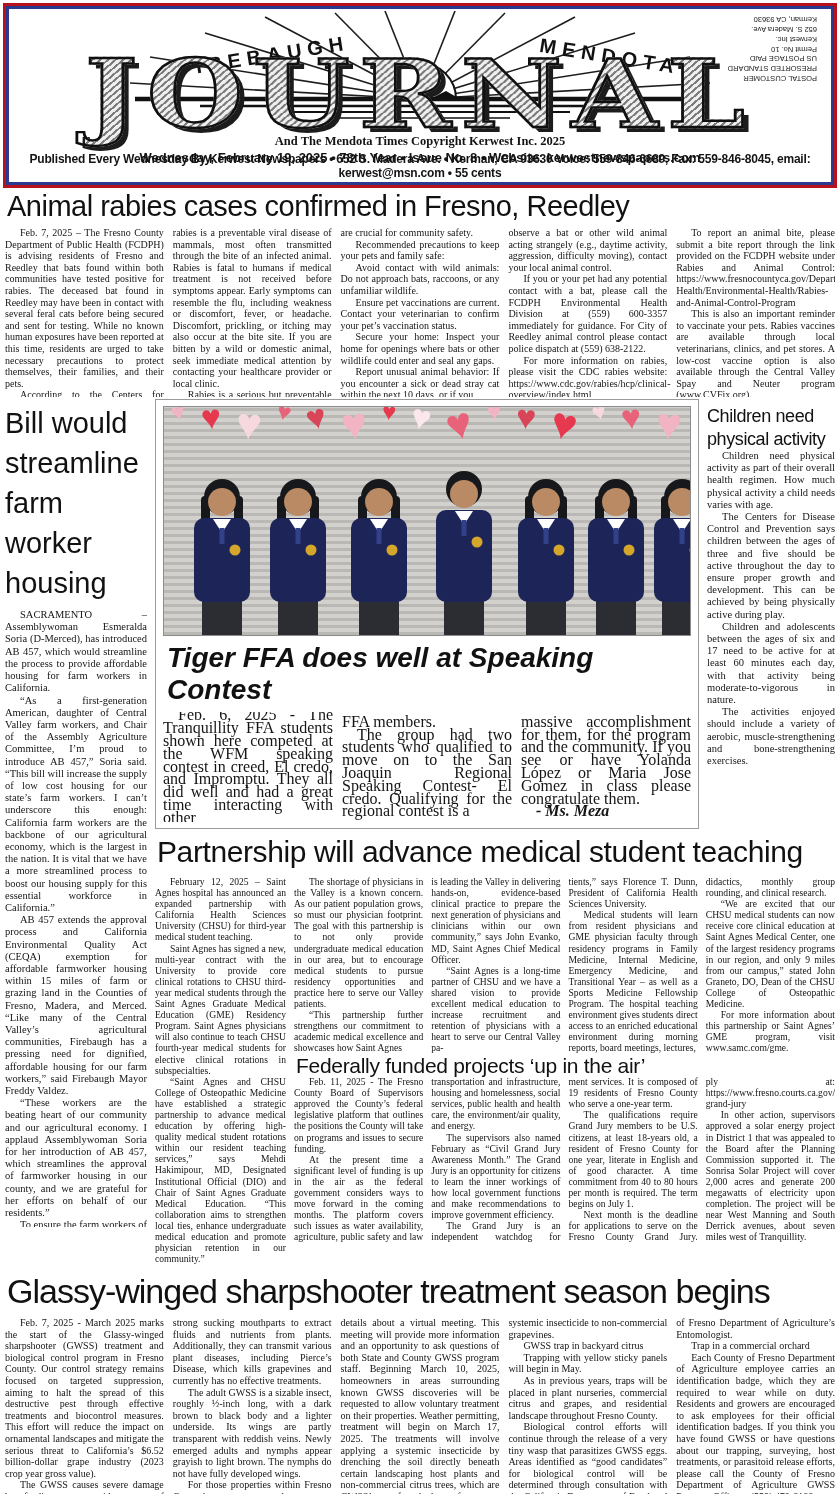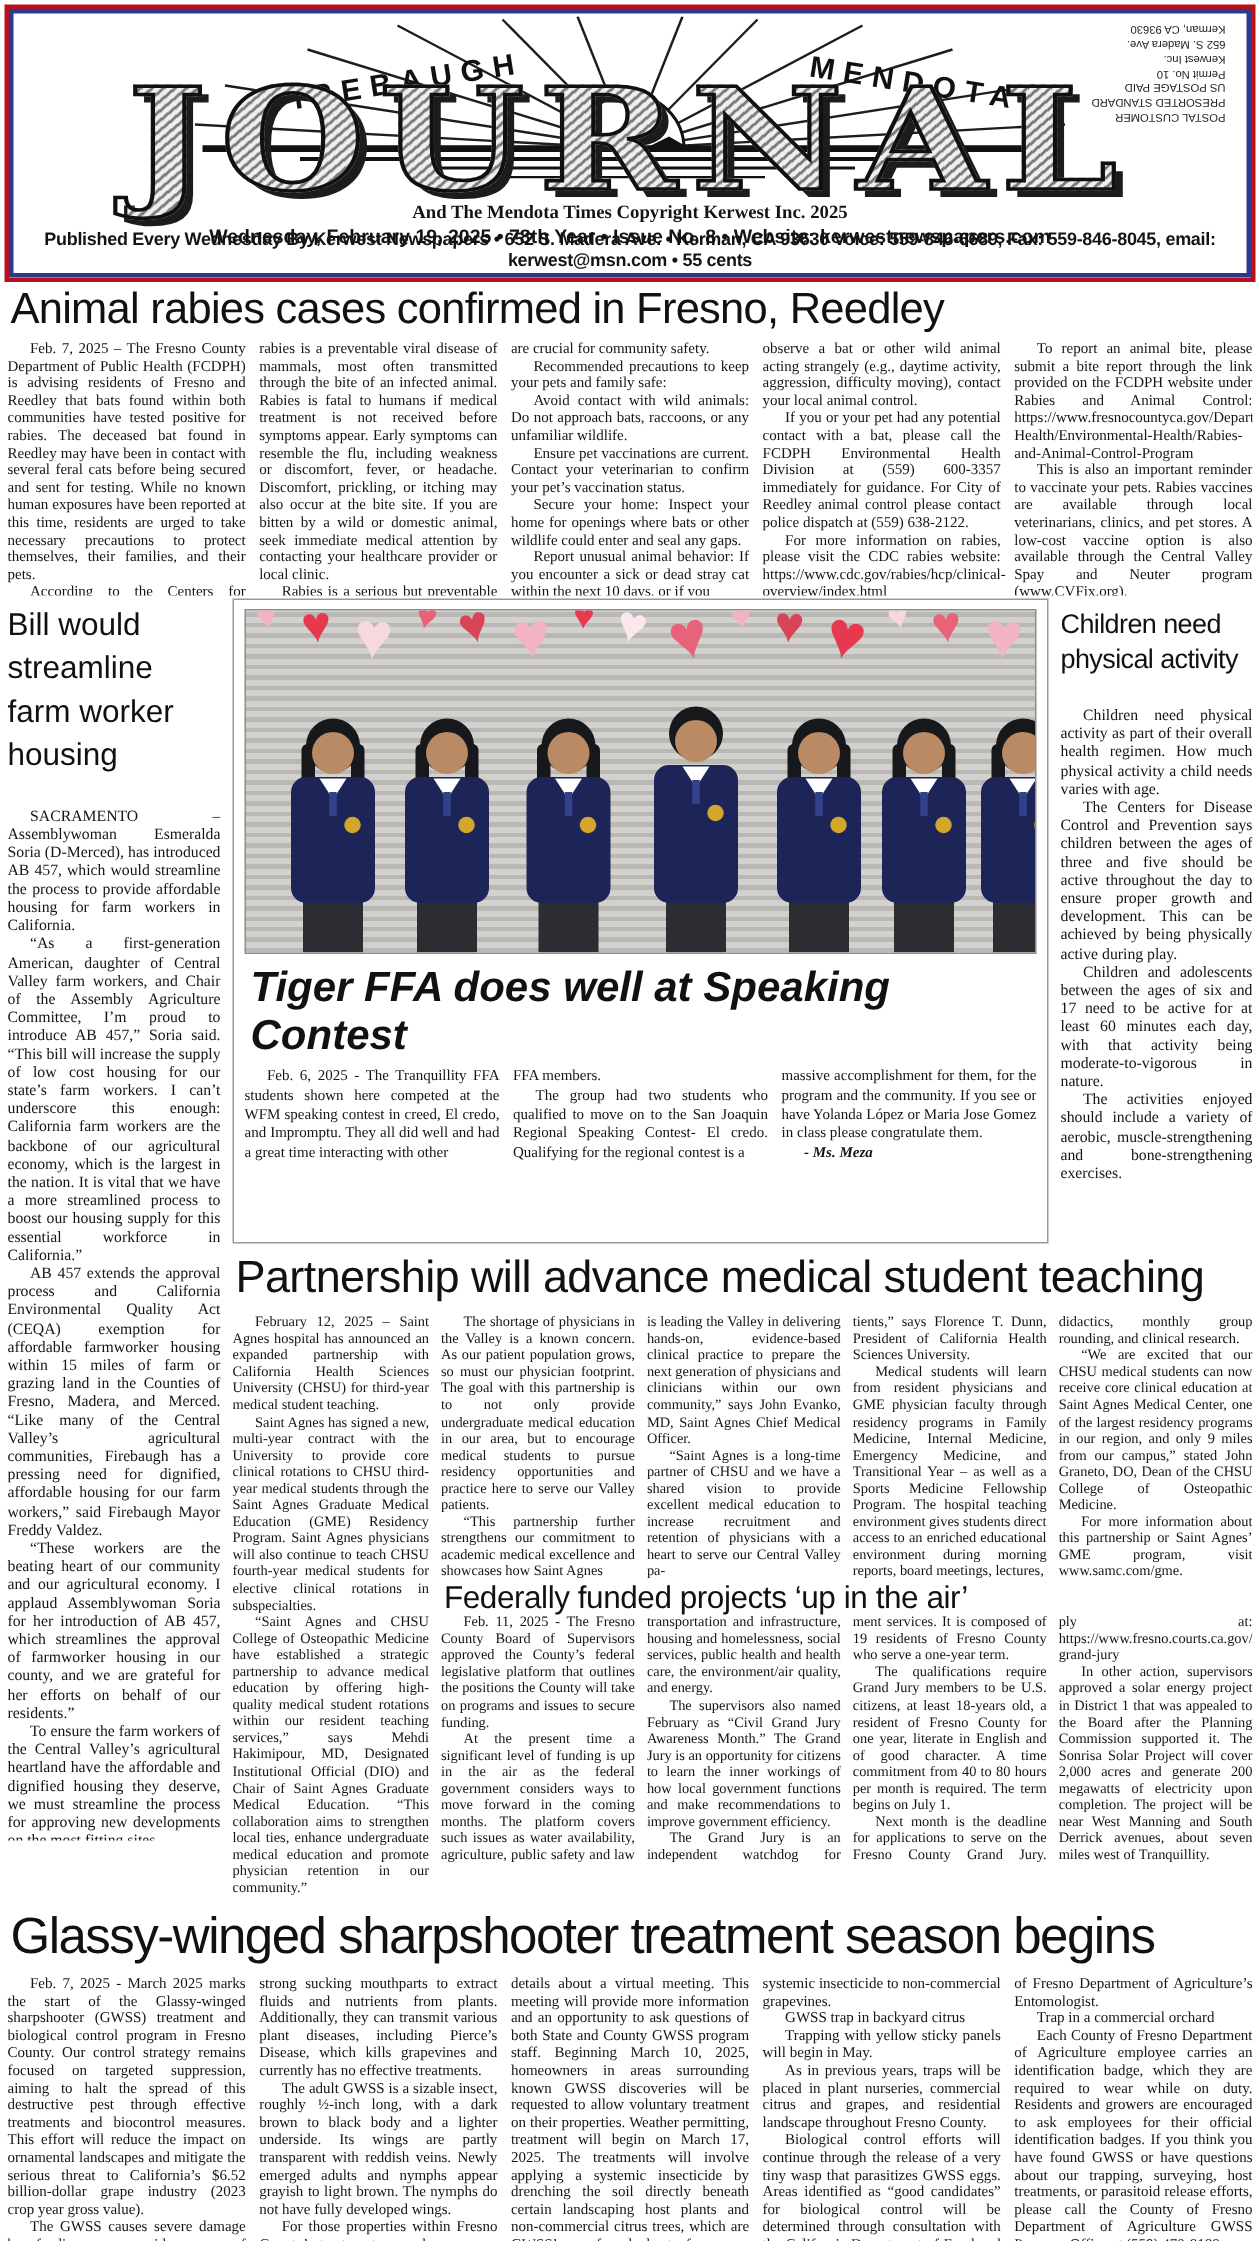--- a/index.html
+++ b/index.html
@@ -23,37 +23,37 @@
       -webkit-background-clip:text;background-clip:text;color:transparent;-webkit-text-stroke:2.4px #101010;}
   .subtitle{position:absolute;bottom:33px;width:100%;text-align:center;
             font:bold 12.5px "Liberation Serif",serif;}
   .dateline{position:absolute;bottom:17px;width:100%;text-align:center;
             font:bold 13px "Liberation Sans",sans-serif;}
   .publine{position:absolute;bottom:2px;width:100%;text-align:center;
            font:bold 12px "Liberation Sans",sans-serif;letter-spacing:-.2px;}
   
   h1,h2,h3{font-family:"Liberation Sans",sans-serif;font-weight:400;color:#111;margin:0;}
   .h-rabies{font-size:29px;letter-spacing:-.5px;margin:2px 0 4px 2px;}
-  .h-bill{font-size:21px;line-height:1.38;margin:4px 0 20px 0;}
-  .h-children{font-size:18px;line-height:1.25;letter-spacing:-.4px;margin:4px 0 22px 0;}
+  .h-bill{font-size:29px;line-height:1.38;margin:4px 0 6px 0;}
+  .h-children{font-size:18px;line-height:1.25;letter-spacing:-.4px;margin:4px 0 0 0;}
   .h-tiger{font-size:28px;font-style:italic;margin:6px 0 6px 4px;font-weight:bold;}
   .h-partner{font-size:30px;letter-spacing:-.4px;margin:6px 0 7px 2px;}
   .h-federal{font-size:21px;letter-spacing:-.3px;margin:2px 0 5px 2px;}
   .h-gwss{font-size:34px;letter-spacing:-1px;margin:4px 0 6px 2px;}
   
   .pad{padding:0 5px;}
   .cols{display:flex;gap:9px;}
   .cols .col{flex:1 1 0;min-width:0;}
   .col p,.flow p{margin:0;text-indent:15px;text-align:justify;}
   .col p.noindent,.flow p.noindent{text-indent:0;}
   .byline{font-style:italic;font-weight:bold;}
   .fs-s{font-size:10px;line-height:11.6px;}
   .fs-b{font-size:10.5px;line-height:12.2px;}
   .fs-xs{font-size:9.6px;line-height:11.1px;}
-  .fs-t{font-size:10px;line-height:12.8px;}
+  .fs-t{font-size:16px;line-height:12.8px;align-items:center;}
   .rabies-cols{height:170px;overflow:hidden;}
   
   .mid{display:flex;gap:8px;padding:0 5px;margin-top:2px;}
   .left-rail{width:142px;flex:none;height:828px;overflow:hidden;}
   .right-wrap{flex:1;min-width:0;display:flex;flex-direction:column;}
   .row1{display:flex;gap:8px;}
   .tiger-box{flex:1;min-width:0;border:1px solid #9a9a9a;padding:6px 7px;background:#fff;}
   .children-rail{width:128px;flex:none;height:390px;overflow:hidden;padding-top:2px;}
   .tiger-cols{height:110px;overflow:hidden;}
   

